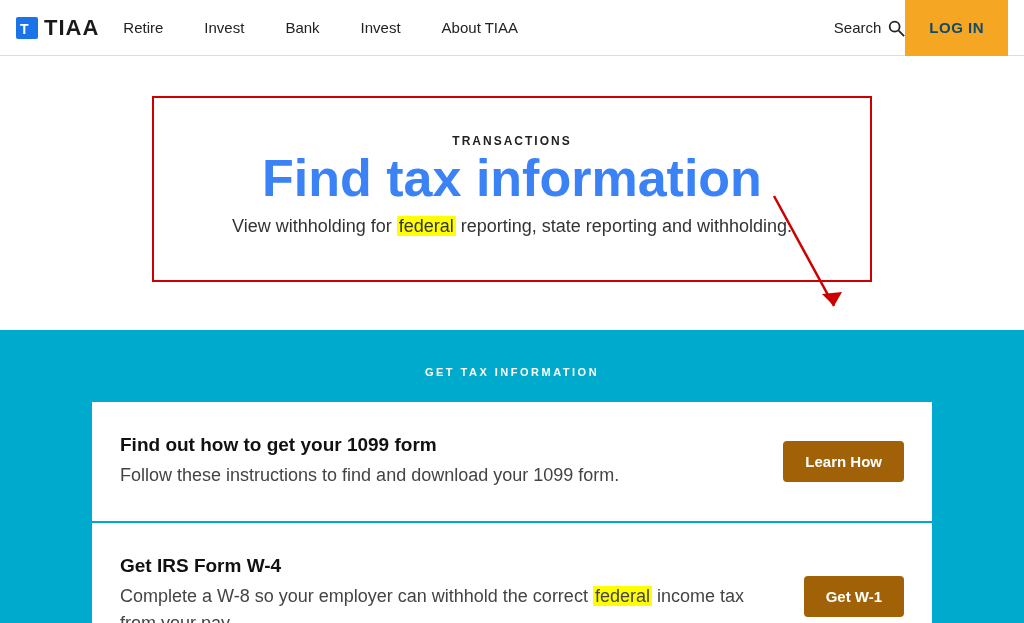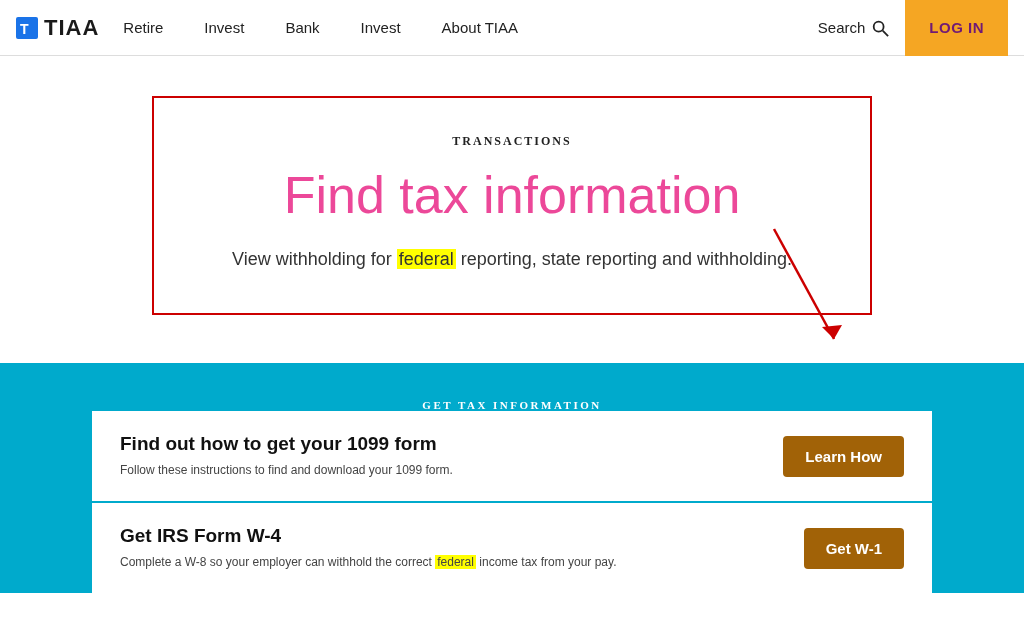--- a/index.html
+++ b/index.html
@@ -39,39 +39,38 @@
     }
     .nav-item {
       font-size: 15px;
       color: #222;
       cursor: pointer;
       text-decoration: none;
     }
     .header-right {
       display: flex;
       align-items: center;
-      gap: 16px;
     }
     .search-area {
       display: flex;
       align-items: center;
       gap: 6px;
       cursor: pointer;
     }
     .search-label {
       font-size: 15px;
       color: #222;
     }
     .search-icon-svg {
       width: 18px;
       height: 18px;
     }
     .login-btn {
       background: #f5a623;
-      color: #701a75;
+      color: #0c4a6e;
       font-size: 15px;
       font-weight: bold;
       padding: 0 24px;
       height: 56px;
       border: none;
       cursor: pointer;
       letter-spacing: 0.5px;
     }
 
     
@@ -89,28 +88,27 @@
       text-align: center;
       max-width: 720px;
       width: 100%;
     }
     .hero-label {
       font-size: 12px;
       font-weight: bold;
       letter-spacing: 2px;
       color: #222;
       text-transform: uppercase;
-      margin-bottom: 18px;
-      font-family: Liberation Serif, serif;
+      margin-bottom: 2px;
     }
     .hero-title {
       font-size: 52px;
-      font-weight: normal;
-      color: #ec4899;
-      margin-bottom: 22px;
+      font-weight: bold;
+      color: #3b82f6;
+      margin-bottom: 6px;
       line-height: 1.1;
     }
     .hero-desc {
       font-size: 18px;
       color: #333;
       line-height: 1.5;
     }
     .highlight {
       background: #ffff00;
       padding: 0 2px;
@@ -129,45 +127,45 @@
       background: #00aacc;
       padding: 36px 20px 0;
     }
     .blue-section-label {
       font-size: 11px;
       font-weight: bold;
       letter-spacing: 2.5px;
       color: #fff;
       text-align: center;
       text-transform: uppercase;
-      font-family: Liberation Serif, serif;
+      margin-bottom: 24px;
     }
 
     
     .cards-container {
       max-width: 840px;
       margin: 0 auto;
     }
     .card {
       background: #fff;
       display: flex;
       align-items: center;
       justify-content: flex-end;
-      padding: 22px 28px;
+      padding: 32px 28px;
       margin-bottom: 2px;
     }
     .card-content { flex: 1; }
     .card-title {
       font-size: 19px;
       font-weight: bold;
       color: #111;
       margin-bottom: 6px;
     }
     .card-desc {
-      font-size: 12px;
+      font-size: 18px;
       color: #444;
       line-height: 1.5;
     }
     .card-btn {
       background: #a16207;
       color: #fff;
       font-size: 15px;
       font-weight: bold;
       padding: 12px 22px;
       border: none;

